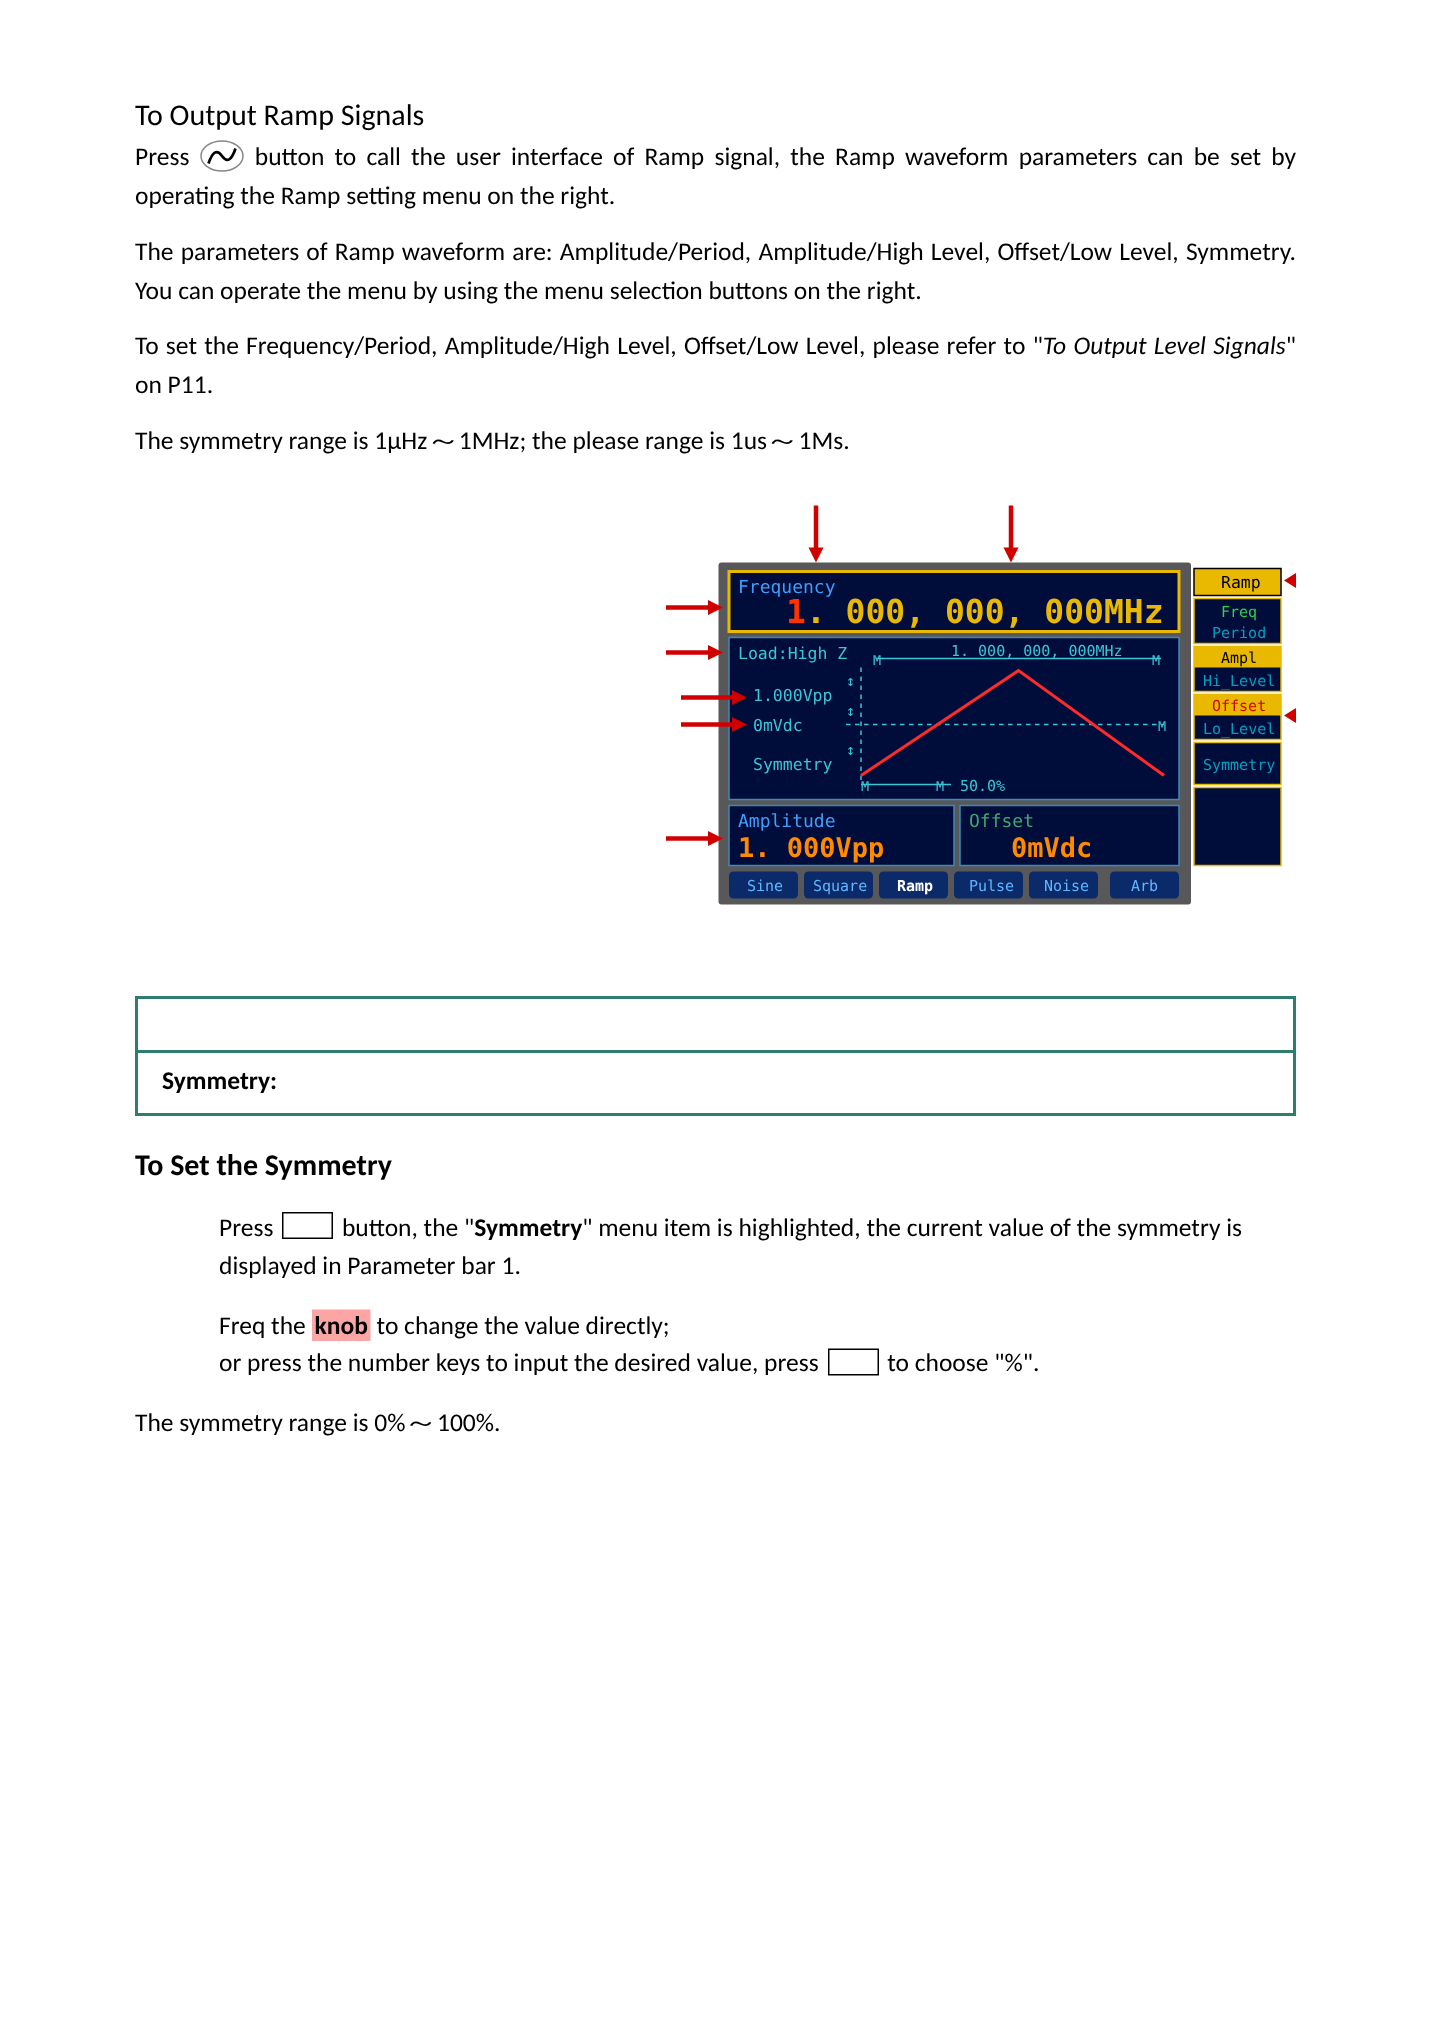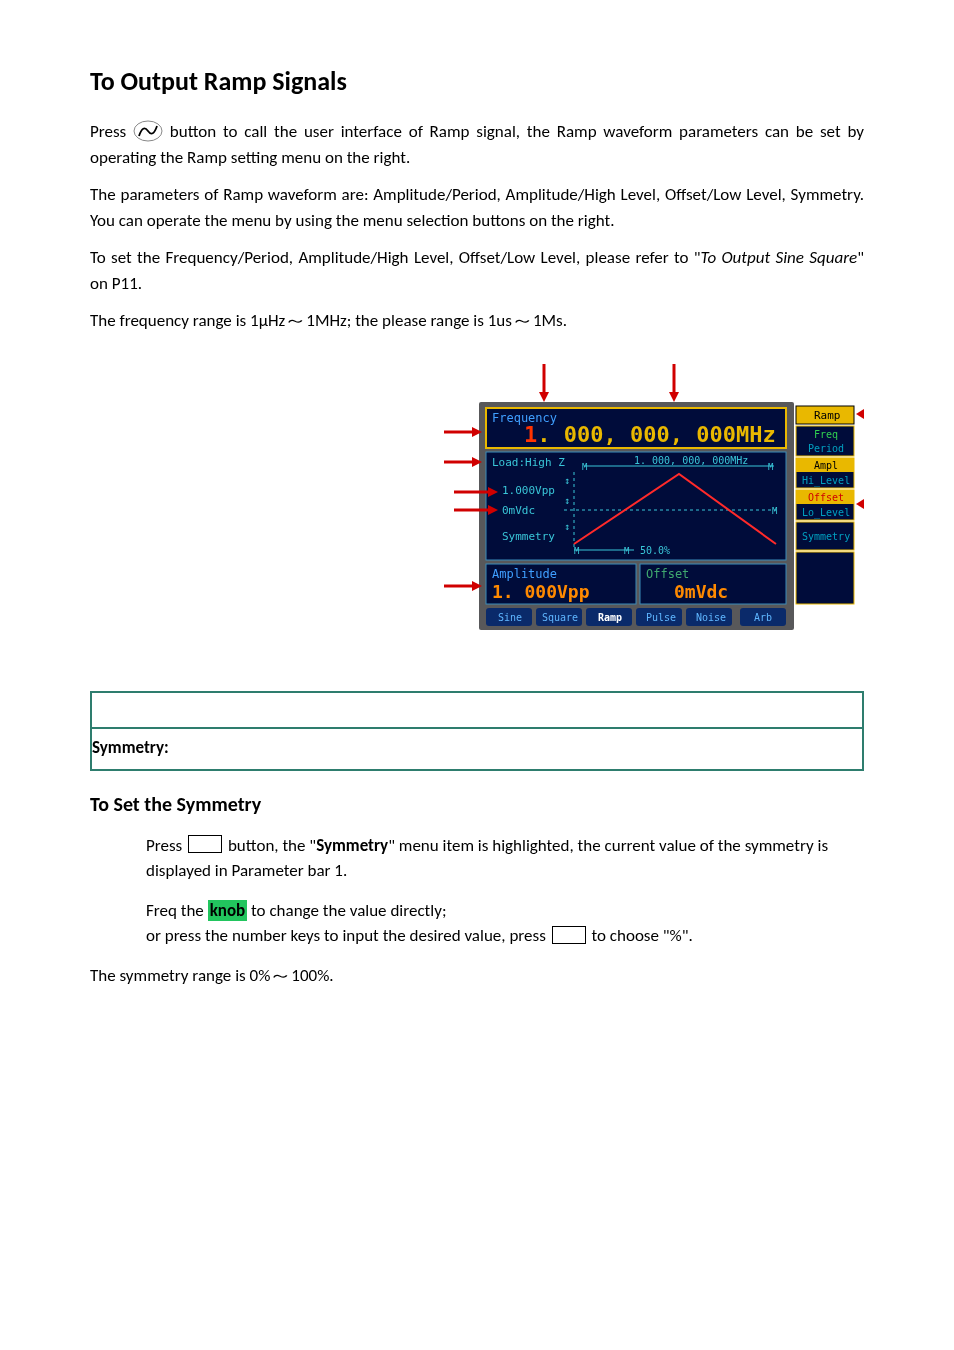--- a/index.html
+++ b/index.html
@@ -7,23 +7,22 @@
     width: 954px;
     height: 1350px;
     font-family: Calibri, Arial, sans-serif;
     font-size: 17px;
     line-height: 1.5;
     color: #000;
     padding: 62px 90px 50px 90px;
     position: relative;
   }
   h2.title {
-    font-size: 26px;
-    font-weight: bold;
-    margin-bottom: 18px;
+    font-size: 20px;
+    font-weight: normal;
   }
   p { margin-bottom: 12px; text-align: justify; }
   .ramp-icon {
     display: inline-block;
     vertical-align: middle;
     width: 30px;
     height: 22px;
     position: relative;
     top: -2px;
   }
@@ -37,21 +36,21 @@
 
   .glossary {
     border: 2px solid #2e7d6e;
     margin: 20px 0 18px 0;
   }
   .glossary .spacer {
     height: 36px;
     border-bottom: 2px solid #2e7d6e;
   }
   .glossary .body {
-    padding: 6px 10px 8px 0;
+    padding: 6px 10px 8px 16px;
   }
   .glossary .body .term {
     font-weight: bold;
   }
   h3.sub {
     font-size: 20px;
     font-weight: bold;
     margin-bottom: 14px;
   }
   .step-block {
@@ -64,21 +63,21 @@
     height: 18px;
     border: 1px solid #000;
     vertical-align: middle;
     margin: 0 2px;
     position: relative;
     top: -2px;
     background: #fff;
   }
   .knob {
     font-weight: bold;
-    background: #22c55e;
+    background: #fca5a5;
     padding: 0 2px;
   }
   .bold { font-weight: bold; }
 </style>
 </head>
 <body>
 
 <h2 class="title">To Output Ramp Signals</h2>
 
 <p>
@@ -88,25 +87,25 @@
       <ellipse cx="15" cy="11" rx="14" ry="10" fill="none" stroke="#888" stroke-width="1"></ellipse>
       <path d="M 6 16 Q 10 4 15 11 Q 20 18 24 6" fill="none" stroke="#000" stroke-width="1.8"></path>
     </svg>
   </span>
   <span> button to call the user interface of Ramp signal, the Ramp waveform parameters can be set by operating the Ramp setting menu on the right.</span>
 </p>
 
 <p>The parameters of Ramp waveform are: Amplitude/Period, Amplitude/High Level, Offset/Low Level, Symmetry. You can operate the menu by using the menu selection buttons on the right.</p>
 
 <p>
-  <span>To set the Frequency/Period, Amplitude/High Level, Offset/Low Level, please refer to "</span><span class="italic">To Output Sine Square</span><span>" on P11.</span>
-</p>
-
-<p>
-  <span>The frequency range is 1μHz</span><span class="tilde">～</span><span>1MHz; the please range is 1us</span><span class="tilde">～</span><span>1Ms.</span>
+  <span>To set the Frequency/Period, Amplitude/High Level, Offset/Low Level, please refer to "</span><span class="italic">To Output Level Signals</span><span>" on P11.</span>
+</p>
+
+<p>
+  <span>The symmetry range is 1μHz</span><span class="tilde">～</span><span>1MHz; the please range is 1us</span><span class="tilde">～</span><span>1Ms.</span>
 </p>
 
 <div class="device-wrap">
 <svg width="440" height="290" viewBox="0 0 440 290">
 
   <g>
     <line x1="120" y1="10" x2="120" y2="42" stroke="#d00000" stroke-width="3"></line>
     <polygon points="120,48 115,38 125,38" fill="#d00000"></polygon>
   </g>
   <g>

